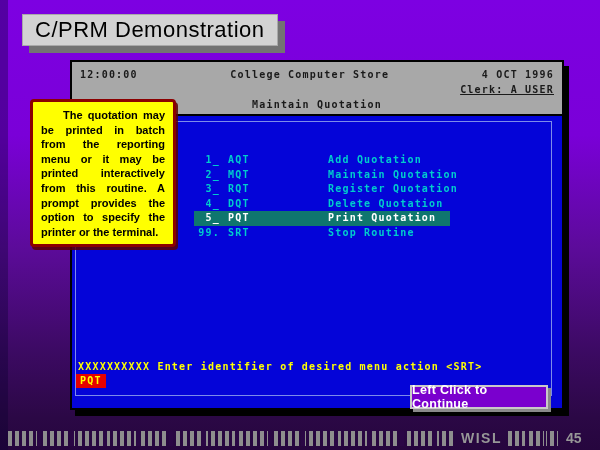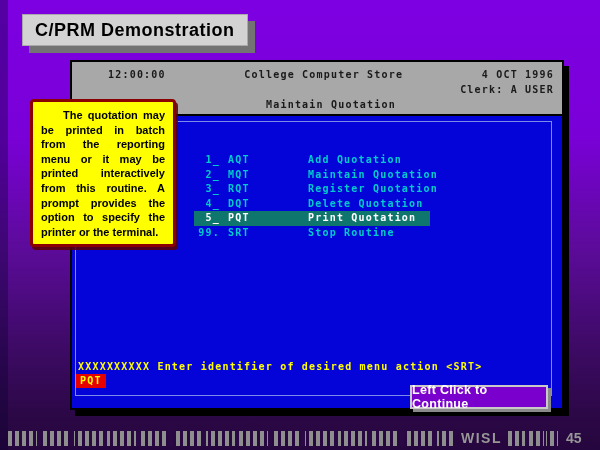--- a/index.html
+++ b/index.html
@@ -11,49 +11,49 @@
   .stage::before{content:"";position:absolute;left:0;top:0;width:8px;height:100%;
     background:rgba(10,0,45,.35);z-index:1;}
 
   
   .title-box{
     position:absolute;left:22px;top:14px;height:30px;z-index:6;
     background:#d3d3d3;border:1px solid #a9a9a9;
     box-shadow:7px 7px 0 #737373;
     display:flex;align-items:center;padding:0 12px;
   }
-  .title-box span{font-size:18px;font-weight:bold;color:#000;letter-spacing:.5px;}
+  .title-box span{font-size:22px;font-weight:normal;color:#000;letter-spacing:.5px;}
 
   
   .terminal{
     position:absolute;left:70px;top:60px;width:490px;height:346px;z-index:2;
     border:2px solid #000;box-shadow:5px 6px 0 #000;
     display:flex;flex-direction:column;
     font-family:"DejaVu Sans Mono",monospace;font-weight:bold;font-size:10px;
     letter-spacing:1.2px;
   }
   .term-header{
     background:#a8a8a8;color:#1a1a1a;border-bottom:2px solid #000;
     padding:5px 8px 3px 8px;height:44px;
   }
-  .th-row{display:flex;justify-content:space-between;line-height:15px;white-space:pre;margin-left:28px;}
+  .th-row{display:flex;justify-content:space-between;line-height:15px;white-space:pre;}
   .th-center{flex:1;text-align:center;}
-  .th-right{text-align:right;}
+  .th-right{text-align:right;text-decoration:underline;}
   .term-screen{
     position:relative;flex:1;background:#0404d8;overflow:hidden;
   }
   .screen-frame{
     position:absolute;left:3px;top:5px;right:10px;bottom:12px;
     border:1px solid #7d8cea;pointer-events:none;
   }
   .menu{position:absolute;left:122px;top:37px;color:#00cccc;}
   .menu-row{display:flex;width:max-content;line-height:14.6px;align-items:baseline;}
   .menu-row .m-num{width:26px;text-align:right;white-space:pre;}
   .menu-row .m-code{width:26px;margin-left:8px;white-space:pre;}
-  .menu-row .m-label{margin-left:54px;white-space:pre;}
+  .menu-row .m-label{margin-left:74px;white-space:pre;}
   .menu-row.selected{background:#0f766e;color:#ffffff;padding-right:14px;}
 
   .prompt-line{
     position:absolute;left:6px;top:245px;color:#ffff00;white-space:pre;
   }
   .input-box{
     position:absolute;left:4px;top:258px;background:#e60000;color:#ffff00;
     padding:1px 4px 2px 4px;white-space:pre;
   }
 

